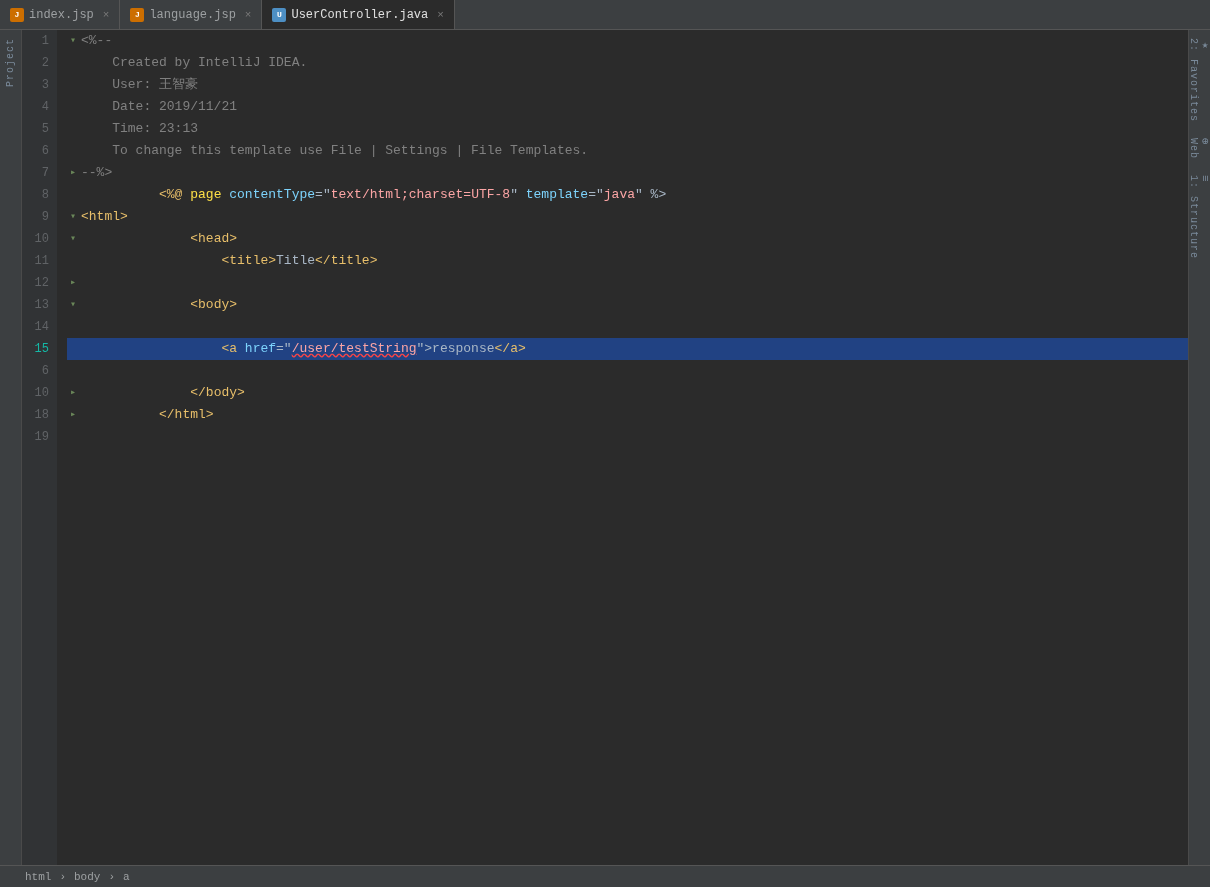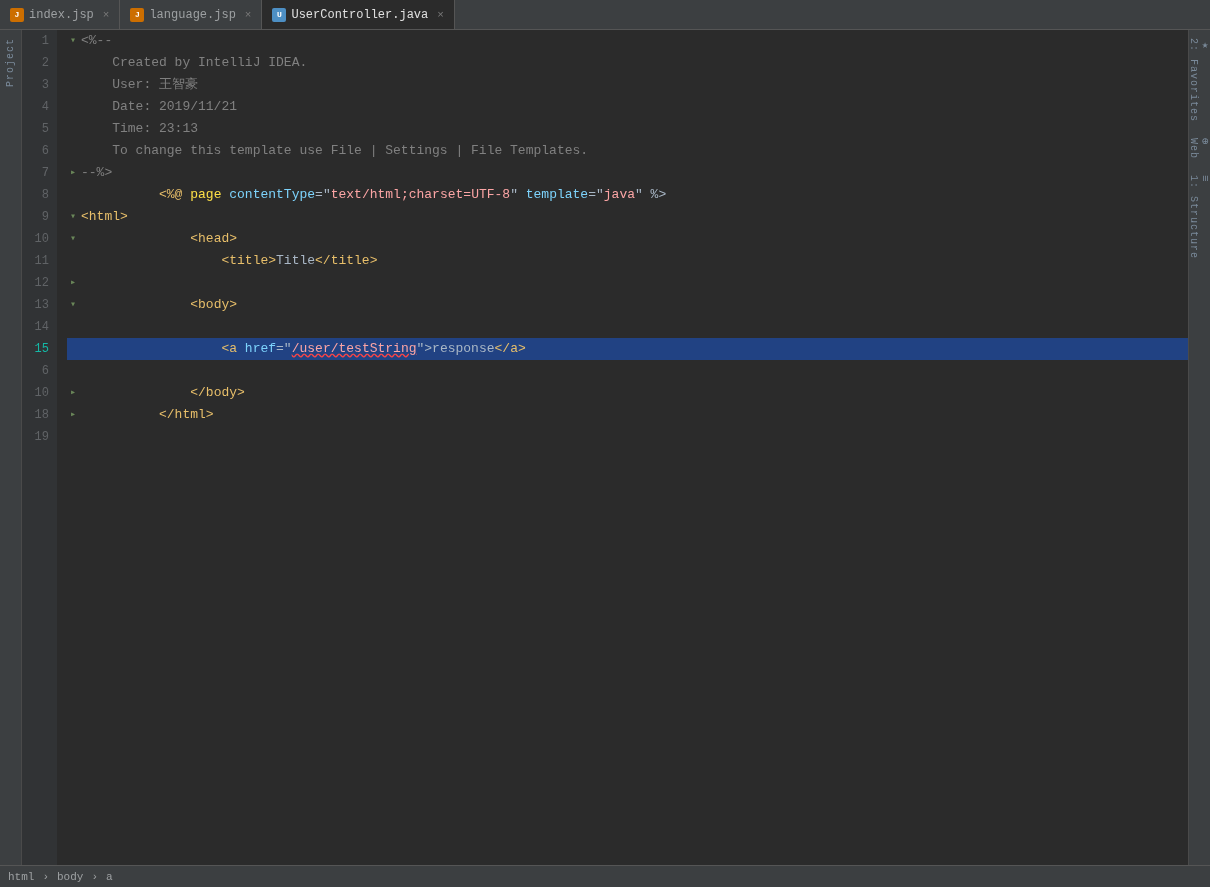--- a/index.html
+++ b/index.html
@@ -170,21 +170,21 @@
       text-decoration-style: wavy;
     }
 
     
     .status-bar {
       height: 22px;
       background: #3c3f41;
       border-top: 1px solid #555;
       display: flex;
       align-items: center;
-      padding: 0 8px;
+      padding: 0 25px;
       font-size: 11px;
       color: #9da0a2;
       gap: 6px;
       flex-shrink: 0;
     }
     .status-bar span { color: #9da0a2; }
     .status-arrow { color: #777; margin: 0 2px; }
 
     
     .right-sidebar {

